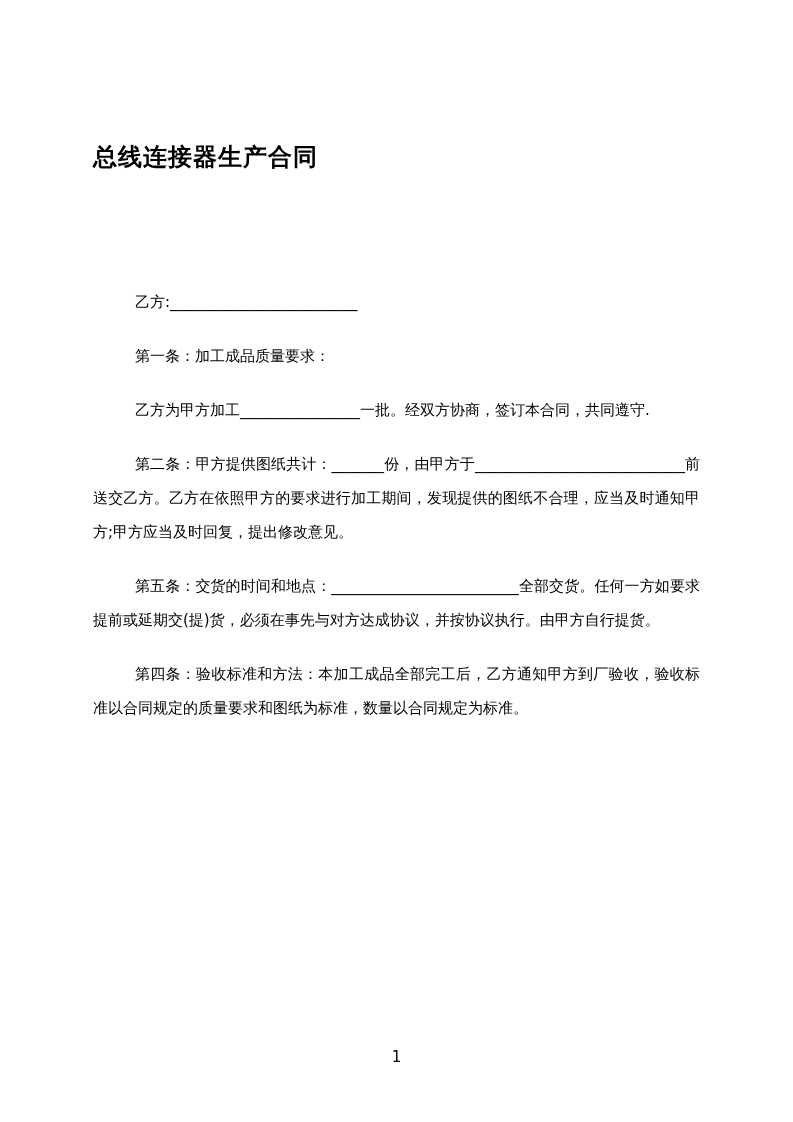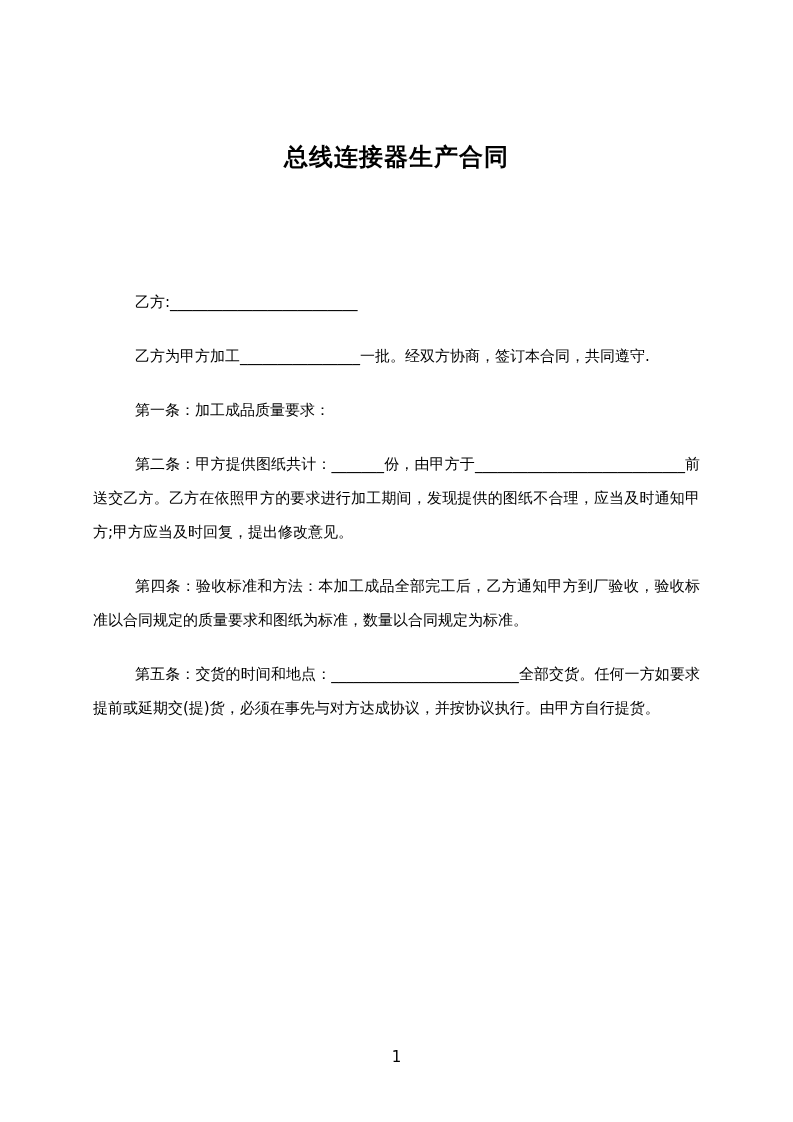--- a/index.html
+++ b/index.html
@@ -14,21 +14,21 @@
     background: #ffffff;
     color: #000000;
     font-family: "DejaVu Sans", "Liberation Sans", sans-serif;
     box-sizing: border-box;
     padding: 141px 93px 0 93px;
     overflow: hidden;
   }
   .doc-title {
     font-size: 24px;
     font-weight: bold;
-    text-align: center;
+    text-align: left;
     letter-spacing: 1px;
     margin: 0 0 112px 0;
     text-indent: 0;
   }
   .para {
     font-size: 15px;
     line-height: 34px;
     margin: 0 0 20px 0;
     text-indent: 2.8em;
     text-align: justify;
@@ -48,29 +48,29 @@
 <body>
 
 <div class="page">
 
   <h1 class="doc-title">总线连接器生产合同</h1>
 
   <div>
 
     <p class="para">乙方:_________________________</p>
 
+    <p class="para">第一条：加工成品质量要求：</p>
+
     <p class="para">乙方为甲方加工________________一批。经双方协商，签订本合同，共同遵守.</p>
-
-    <p class="para">第一条：加工成品质量要求：</p>
 
 
 
     <p class="para">第二条：甲方提供图纸共计：_______份，由甲方于____________________________前送交乙方。乙方在依照甲方的要求进行加工期间，发现提供的图纸不合理，应当及时通知甲方;甲方应当及时回复，提出修改意见。</p>
 
 
+    <p class="para">第五条：交货的时间和地点：_________________________全部交货。任何一方如要求提前或延期交(提)货，必须在事先与对方达成协议，并按协议执行。由甲方自行提货。</p>
+
     <p class="para">第四条：验收标准和方法：本加工成品全部完工后，乙方通知甲方到厂验收，验收标准以合同规定的质量要求和图纸为标准，数量以合同规定为标准。</p>
-
-    <p class="para">第五条：交货的时间和地点：_________________________全部交货。任何一方如要求提前或延期交(提)货，必须在事先与对方达成协议，并按协议执行。由甲方自行提货。</p>
   </div>
 
   <div class="page-number">1</div>
 
 </div>
 
 </body></html>

